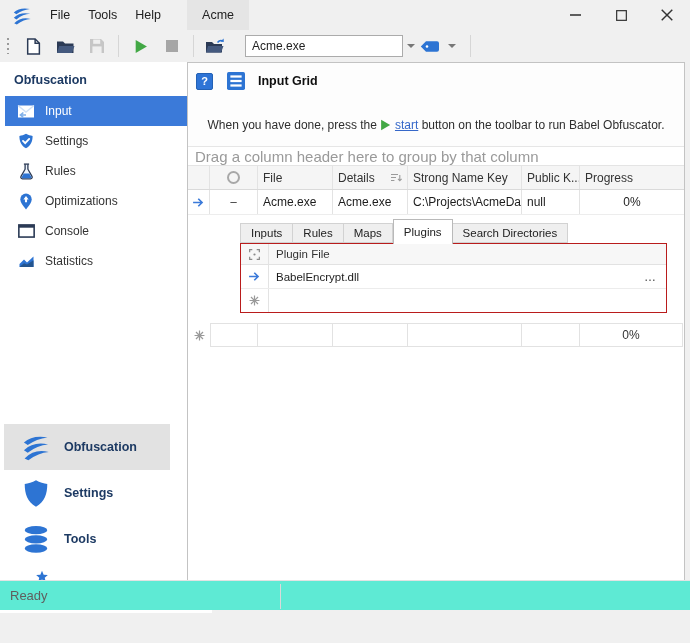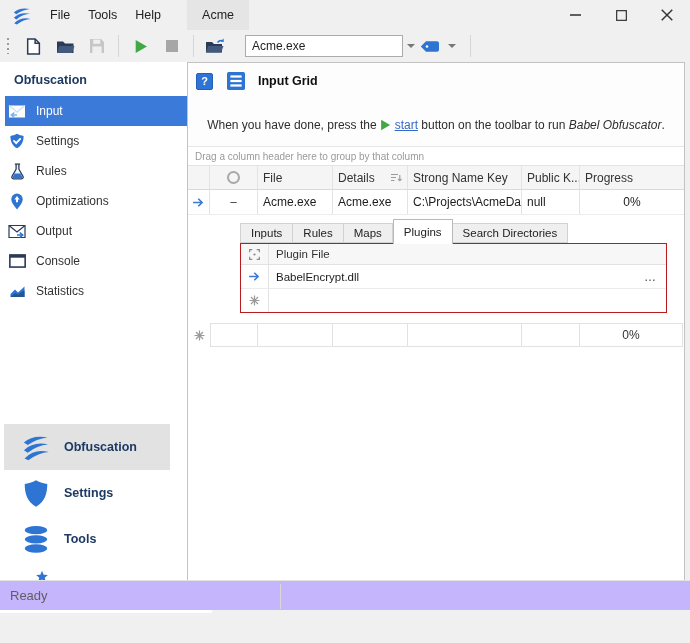--- a/index.html
+++ b/index.html
@@ -27,21 +27,21 @@
   .caret { width:0; height:0; border-left:4px solid transparent; border-right:4px solid transparent; border-top:4px solid #777; }
   .split-btn { margin-left:14px; display:flex; align-items:center; }
   .split-main { width:26px; height:24px; display:flex; align-items:center; justify-content:center; }
   .split-arrow { width:18px; height:24px; display:flex; align-items:center; justify-content:center; }
 
   
   .sidebar { position:absolute; left:0; top:62px; width:212px; height:551px; background:#fff; }
   .sb-header { display:flex; align-items:center; padding:11px 18px 9px 14px; }
   .sb-title { font-weight:bold; font-size:12.5px; color:#1d3a63; }
   .sb-chevron { margin-left:auto; color:#555; font-size:13px; line-height:1; }
-  .sb-item { height:30px; margin:0 6px 0 5px; padding-left:2px; display:flex; align-items:center; color:#333; }
+  .sb-item { height:30px; margin:0 6px 0 5px; padding-left:11px; display:flex; align-items:center; color:#333; }
   .sb-item.selected { background:#3b7ad9; color:#fff; }
   .sb-icon { width:20px; display:flex; justify-content:center; }
   .sb-label { margin-left:9px; font-size:12px; }
 
   .nav { position:absolute; left:0; top:362px; width:186px; }
   .nav-item { height:46px; margin:0 16px 0 4px; padding-left:14px; display:flex; align-items:center; }
   .nav-item.selected { background:#e2e2e2; }
   .nav-icon { width:36px; display:flex; justify-content:center; }
   .nav-label { margin-left:10px; font-weight:bold; font-size:12.5px; color:#1d3a63; }
 
@@ -49,23 +49,23 @@
   .main { position:absolute; left:187px; top:62px; width:498px; height:545px; background:#fff; border:1px solid #c3c3c3; }
   .banner { position:absolute; left:0; top:0; width:100%; height:84px; background:#fdfdfd; border-bottom:1px solid #e6e6e6; }
   .banner-head { position:absolute; left:8px; top:9px; display:flex; align-items:center; }
   .help-icon { width:17px; height:17px; background:#2e74d6; border:1px solid #2361b5; border-radius:2px; color:#fff; font-size:11px; font-weight:bold; display:flex; align-items:center; justify-content:center; }
   .grid-ic { margin-left:14px; }
   .banner-title { margin-left:13px; font-weight:bold; font-size:12.5px; color:#0f0f0f; }
   .instr { position:absolute; left:0; width:100%; text-align:center; font-size:12px; color:#2e2e2e; }
   .instr-1 { top:35px; } .instr-2 { top:55px; }
   .instr .inline-ic { display:inline-block; vertical-align:-2px; margin:0 4px 0 2px; }
   .link { color:#3668c9; text-decoration:underline; }
-  .app-name { font-style:italic; }
-
-  .groupby { position:absolute; left:0; top:85px; width:100%; height:17px; display:flex; align-items:center; padding-left:7px; font-size:10px; color:#9a9a9a; }
+  .app-name { }
+
+  .groupby { position:absolute; left:0; top:85px; width:100%; height:17px; display:flex; align-items:center; padding-left:7px; font-size:15px; color:#9a9a9a; }
 
   
   .grid { position:absolute; left:0; top:102px; width:100%; }
   .grow { display:flex; }
   .gcell { display:flex; align-items:center; padding-left:5px; border-right:1px solid #e3e3e3; overflow:hidden; white-space:nowrap; }
   .c0 { width:22px; padding-left:0; justify-content:center; }
   .c1 { width:48px; padding-left:0; justify-content:center; }
   .c2 { width:75px; } .c3 { width:75px; } .c4 { width:114px; } .c5 { width:58px; }
   .c6 { flex:1; border-right:none; }
   .ghead { height:25px; background:#f5f5f5; border-top:1px solid #e4e4e4; border-bottom:1px solid #dadada; color:#333; }
@@ -101,21 +101,21 @@
   
   .recnav { position:absolute; left:0; bottom:0; width:100%; height:20px; background:#fff; border-top:1px solid #e2e2e2; display:flex; align-items:center; font-size:11.5px; }
   .rn-btn { margin:0 3px; display:flex; align-items:center; justify-content:center; }
   .rn-btn:first-child { margin-left:7px; }
   .rn-label { margin:0 9px; color:#222; }
   .hscroll { flex:1; height:15px; margin:0 1px 0 8px; background:#f2f2f2; border:1px solid #e3e3e3; display:flex; align-items:center; justify-content:space-between; padding:0 4px; }
   .tri-l { width:0; height:0; border-top:4px solid transparent; border-bottom:4px solid transparent; border-right:5px solid #9f9f9f; }
   .tri-r { width:0; height:0; border-top:4px solid transparent; border-bottom:4px solid transparent; border-left:5px solid #9f9f9f; }
 
   
-  .statusbar { position:absolute; left:0; top:580px; width:690px; height:30px; background:#c4b5fd; border-top:1px solid #e3e3e3; display:flex; align-items:center; }
+  .statusbar { position:absolute; left:0; top:580px; width:690px; height:30px; background:#5eead4; border-top:1px solid #e3e3e3; display:flex; align-items:center; }
   .status-text { margin-left:10px; font-size:13px; color:#5f5f5f; }
   .status-div { position:absolute; left:280px; top:3px; width:1px; height:25px; background:#d9d9d9; }
 </style>
 </head>
 <body>
 
 <div class="titlebar">
   <span class="logo">
     <svg width="22" height="19" viewBox="0 0 24 22">
       <g fill="#2d74d3">
@@ -250,30 +250,20 @@
   <div class="sb-item">
     <span class="sb-icon">
       <svg width="14" height="17" viewBox="0 0 14 18">
         <path d="M7 17.5 C3 12.5 1 9.8 1 6.6 A6 6 0 0 1 13 6.6 C13 9.8 11 12.5 7 17.5 Z" fill="#2d74d3"></path>
         <path d="M7 3.2 L9.8 7 H8.1 V9.8 H5.9 V7 H4.2 Z" fill="#fff"></path>
       </svg>
     </span>
     <span class="sb-label">Optimizations</span>
   </div>
 
-  <div class="sb-item">
-    <span class="sb-icon">
-      <svg width="18" height="15" viewBox="0 0 18 14">
-        <path d="M1 1 h16 v12 h-16 z" fill="#fff" stroke="#2b3a55" stroke-width="1.2"></path>
-        <path d="M1 1 l8 6.5 L17 1" fill="none" stroke="#2b3a55" stroke-width="1.2"></path>
-        <path d="M9 10.5 h5 M11.8 8 l2.9 2.5 L11.8 13" stroke="#2d74d3" stroke-width="1.6" fill="none"></path>
-      </svg>
-    </span>
-    <span class="sb-label">Output</span>
-  </div>
 
   <div class="sb-item">
     <span class="sb-icon">
       <svg width="17" height="14" viewBox="0 0 16 13">
         <rect x="0.8" y="0.8" width="14.4" height="11.4" fill="#fff" stroke="#2b3a55" stroke-width="1.5"></rect>
         <rect x="0.8" y="0.8" width="14.4" height="2.6" fill="#2b3a55"></rect>
       </svg>
     </span>
     <span class="sb-label">Console</span>
   </div>

